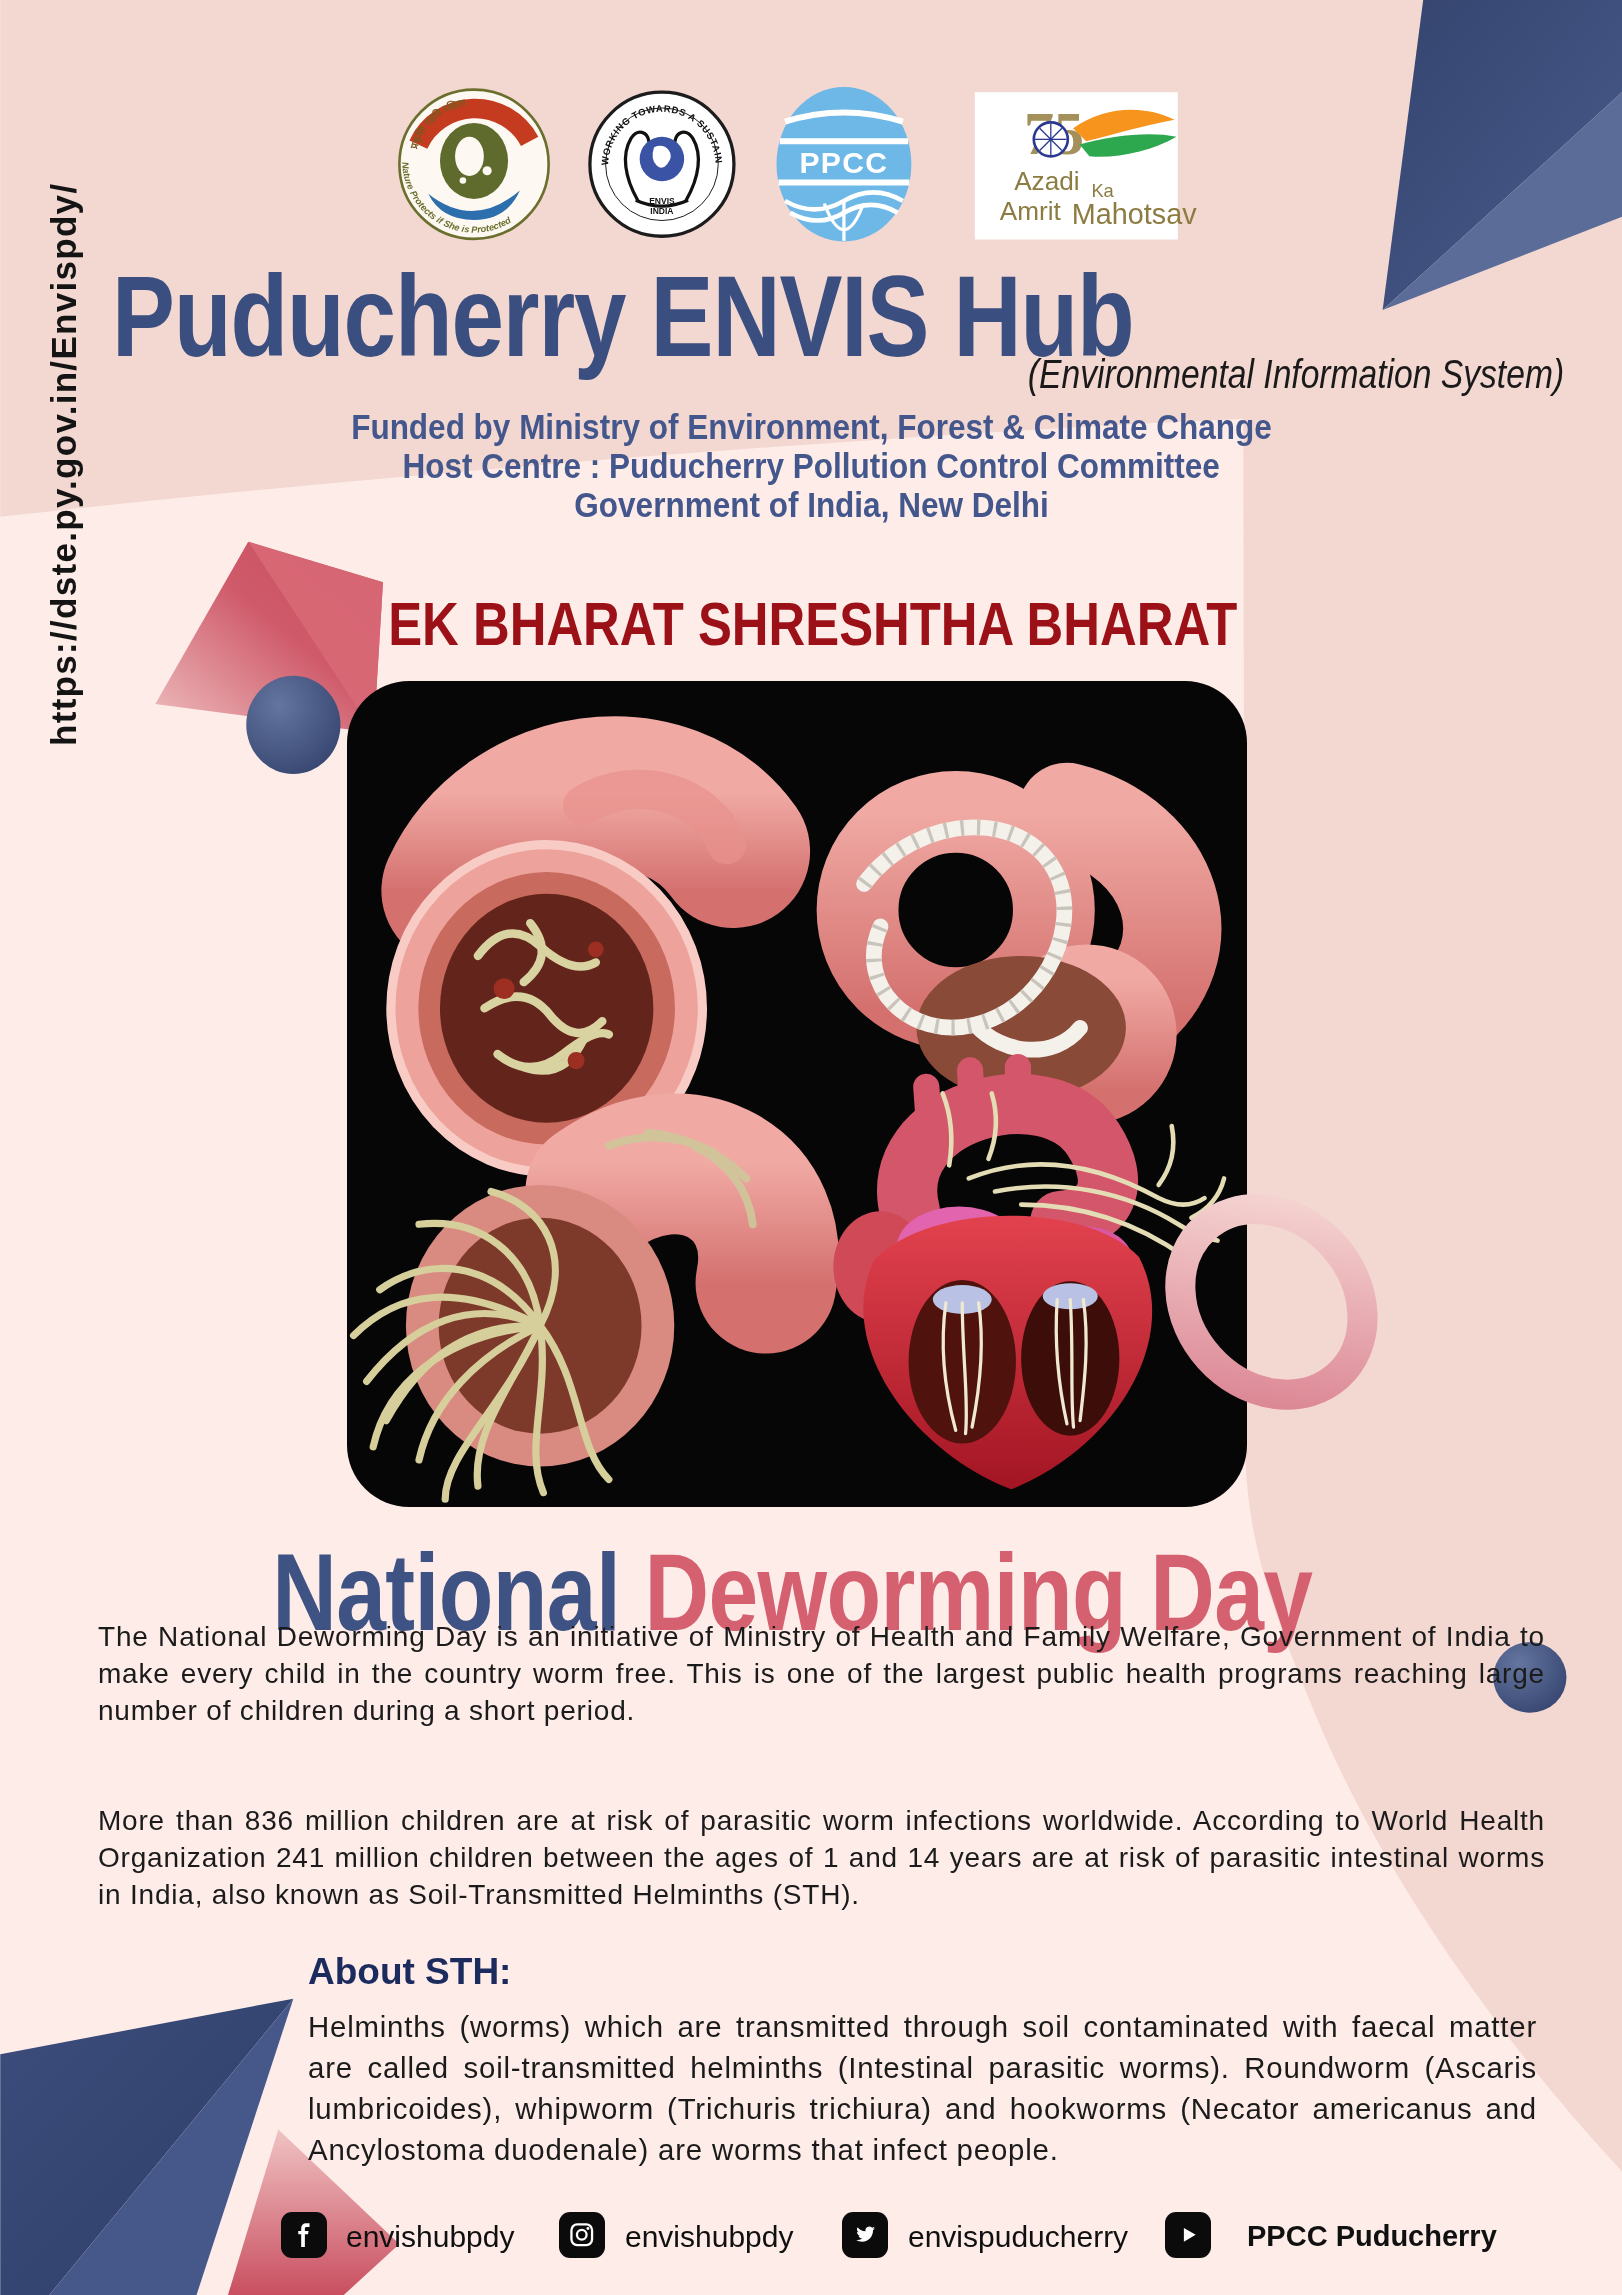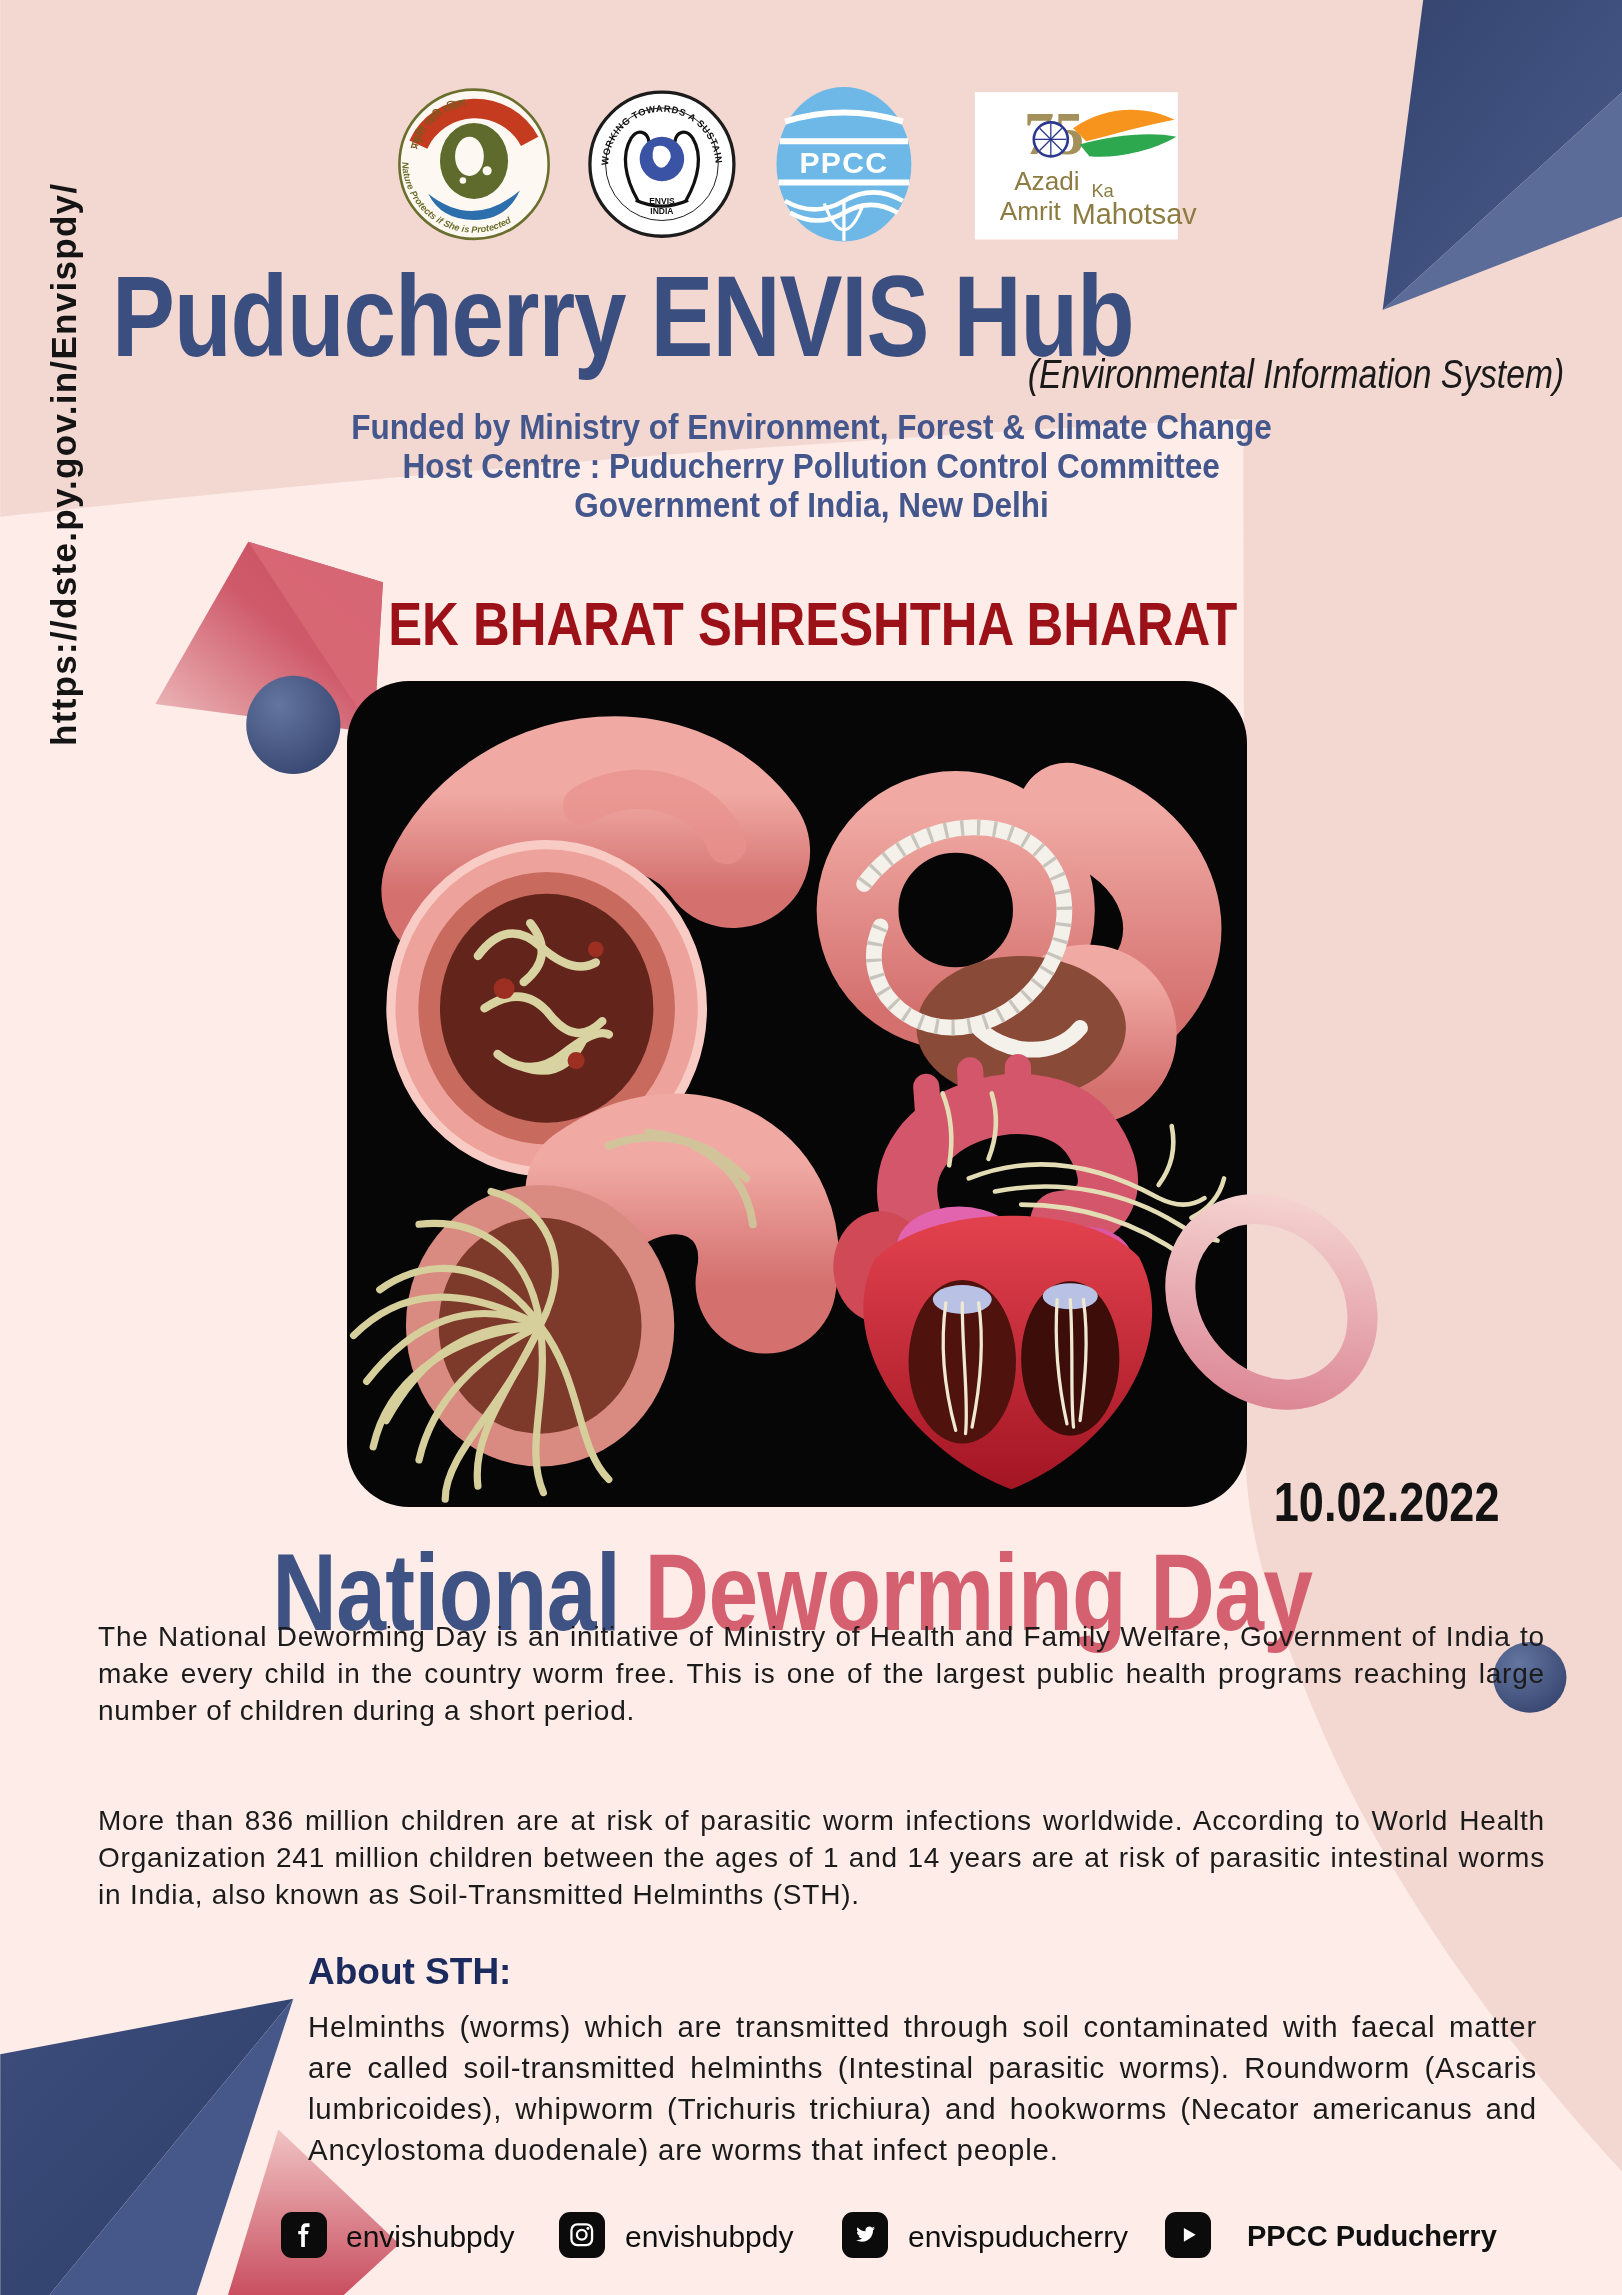--- a/index.html
+++ b/index.html
@@ -303,21 +303,20 @@
   <div class="abs main-title"><span class="condense">Puducherry ENVIS Hub</span></div>
   <div class="abs subtitle"><span class="condense">(Environmental Information System)</span></div>
   <div class="abs host-lines">
     <div><span class="condense90">Funded by Ministry of Environment, Forest &amp; Climate Change</span></div>
     <div><span class="condense90">Host Centre : Puducherry Pollution Control Committee</span></div>
     <div><span class="condense90">Government of India, New Delhi</span></div>
   </div>
 
   <div class="abs slogan"><span class="condense">EK BHARAT SHRESHTHA BHARAT</span></div>
 
-  <div class="abs event-date"><span class="condense">10.02.2022</span></div>
   <div class="abs event-title">
     <span class="condense"><span class="t1">National</span>&nbsp;<span class="t2">Deworming Day</span></span>
   </div>
 
   <div class="abs para para1">The National Deworming Day is an initiative of Ministry of Health and Family Welfare, Government of India to make every child in the country worm free. This is one of the largest public health programs reaching large number of children during a short period.</div>
   <div class="abs para para2">More than 836 million children are at risk of parasitic worm infections worldwide.  According to World Health Organization 241 million children between the ages of 1 and 14 years are at risk of parasitic intestinal worms in India, also known as Soil-Transmitted Helminths (STH).</div>
 
   <div class="abs about-head">About STH:</div>
   <div class="abs para about-body">Helminths (worms) which are transmitted through soil contaminated with faecal matter are called soil-transmitted helminths (Intestinal parasitic worms). Roundworm (Ascaris lumbricoides), whipworm (Trichuris trichiura) and hookworms (Necator americanus and Ancylostoma duodenale) are worms that infect people.</div>
 

